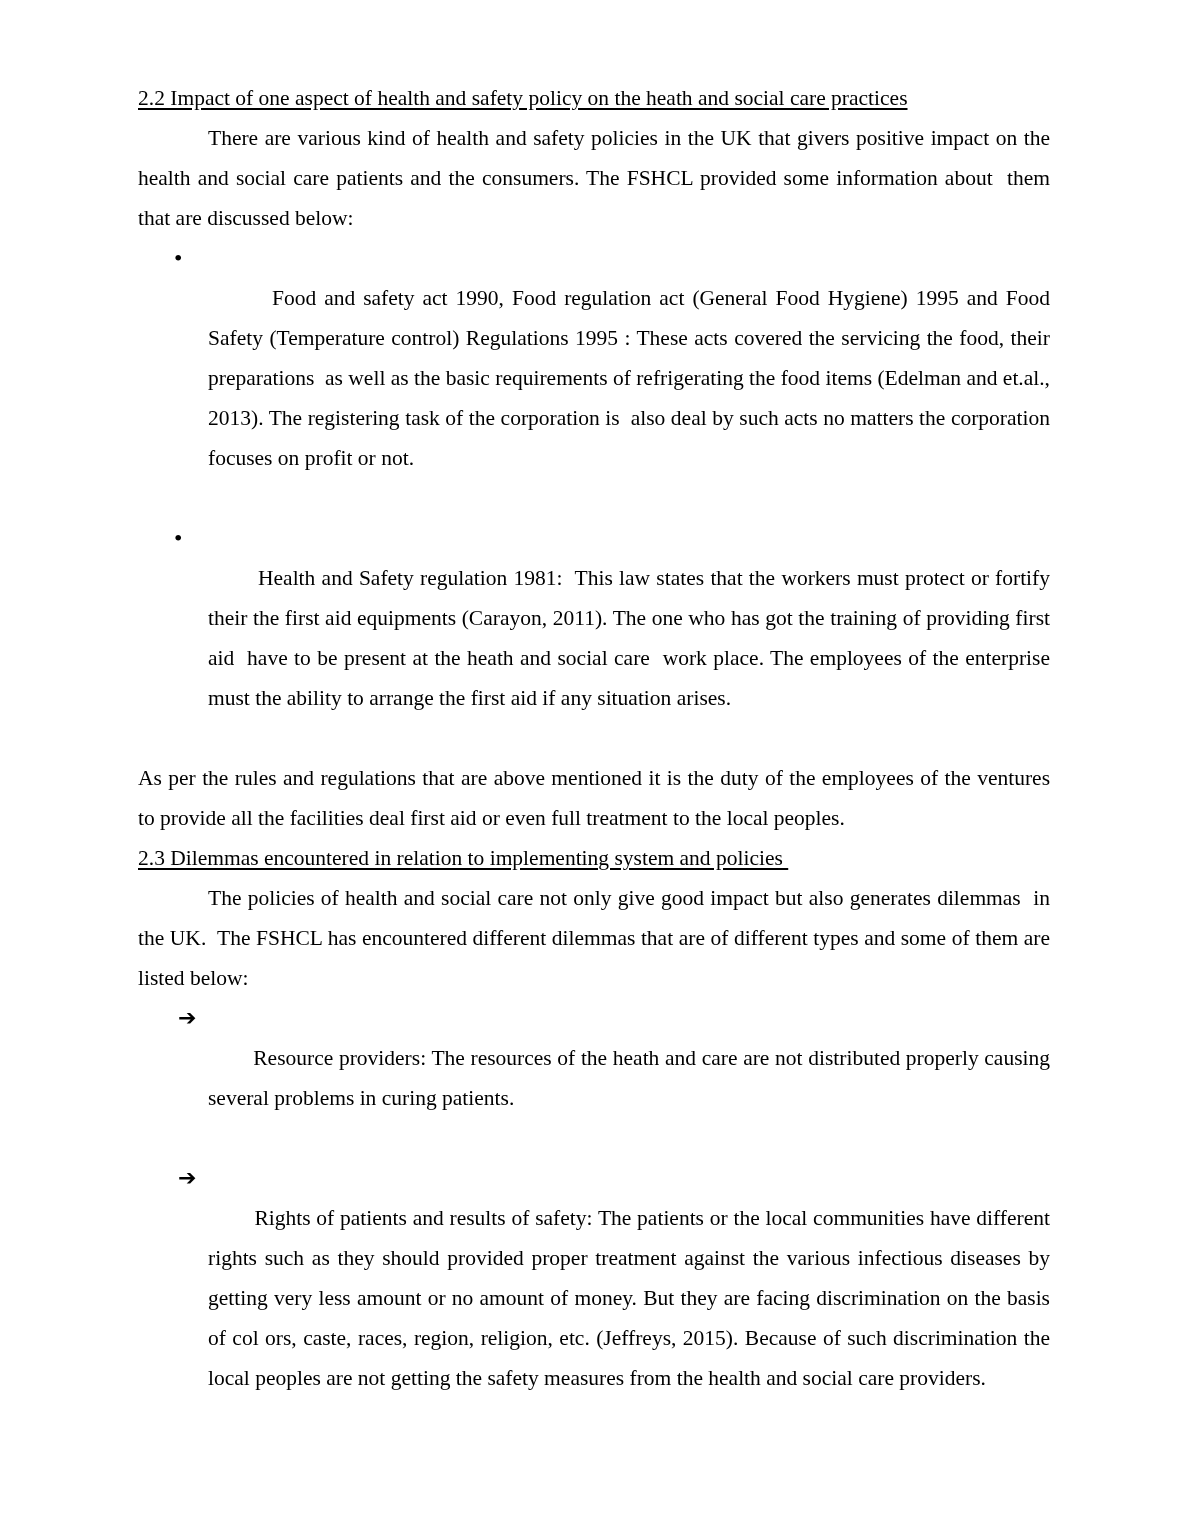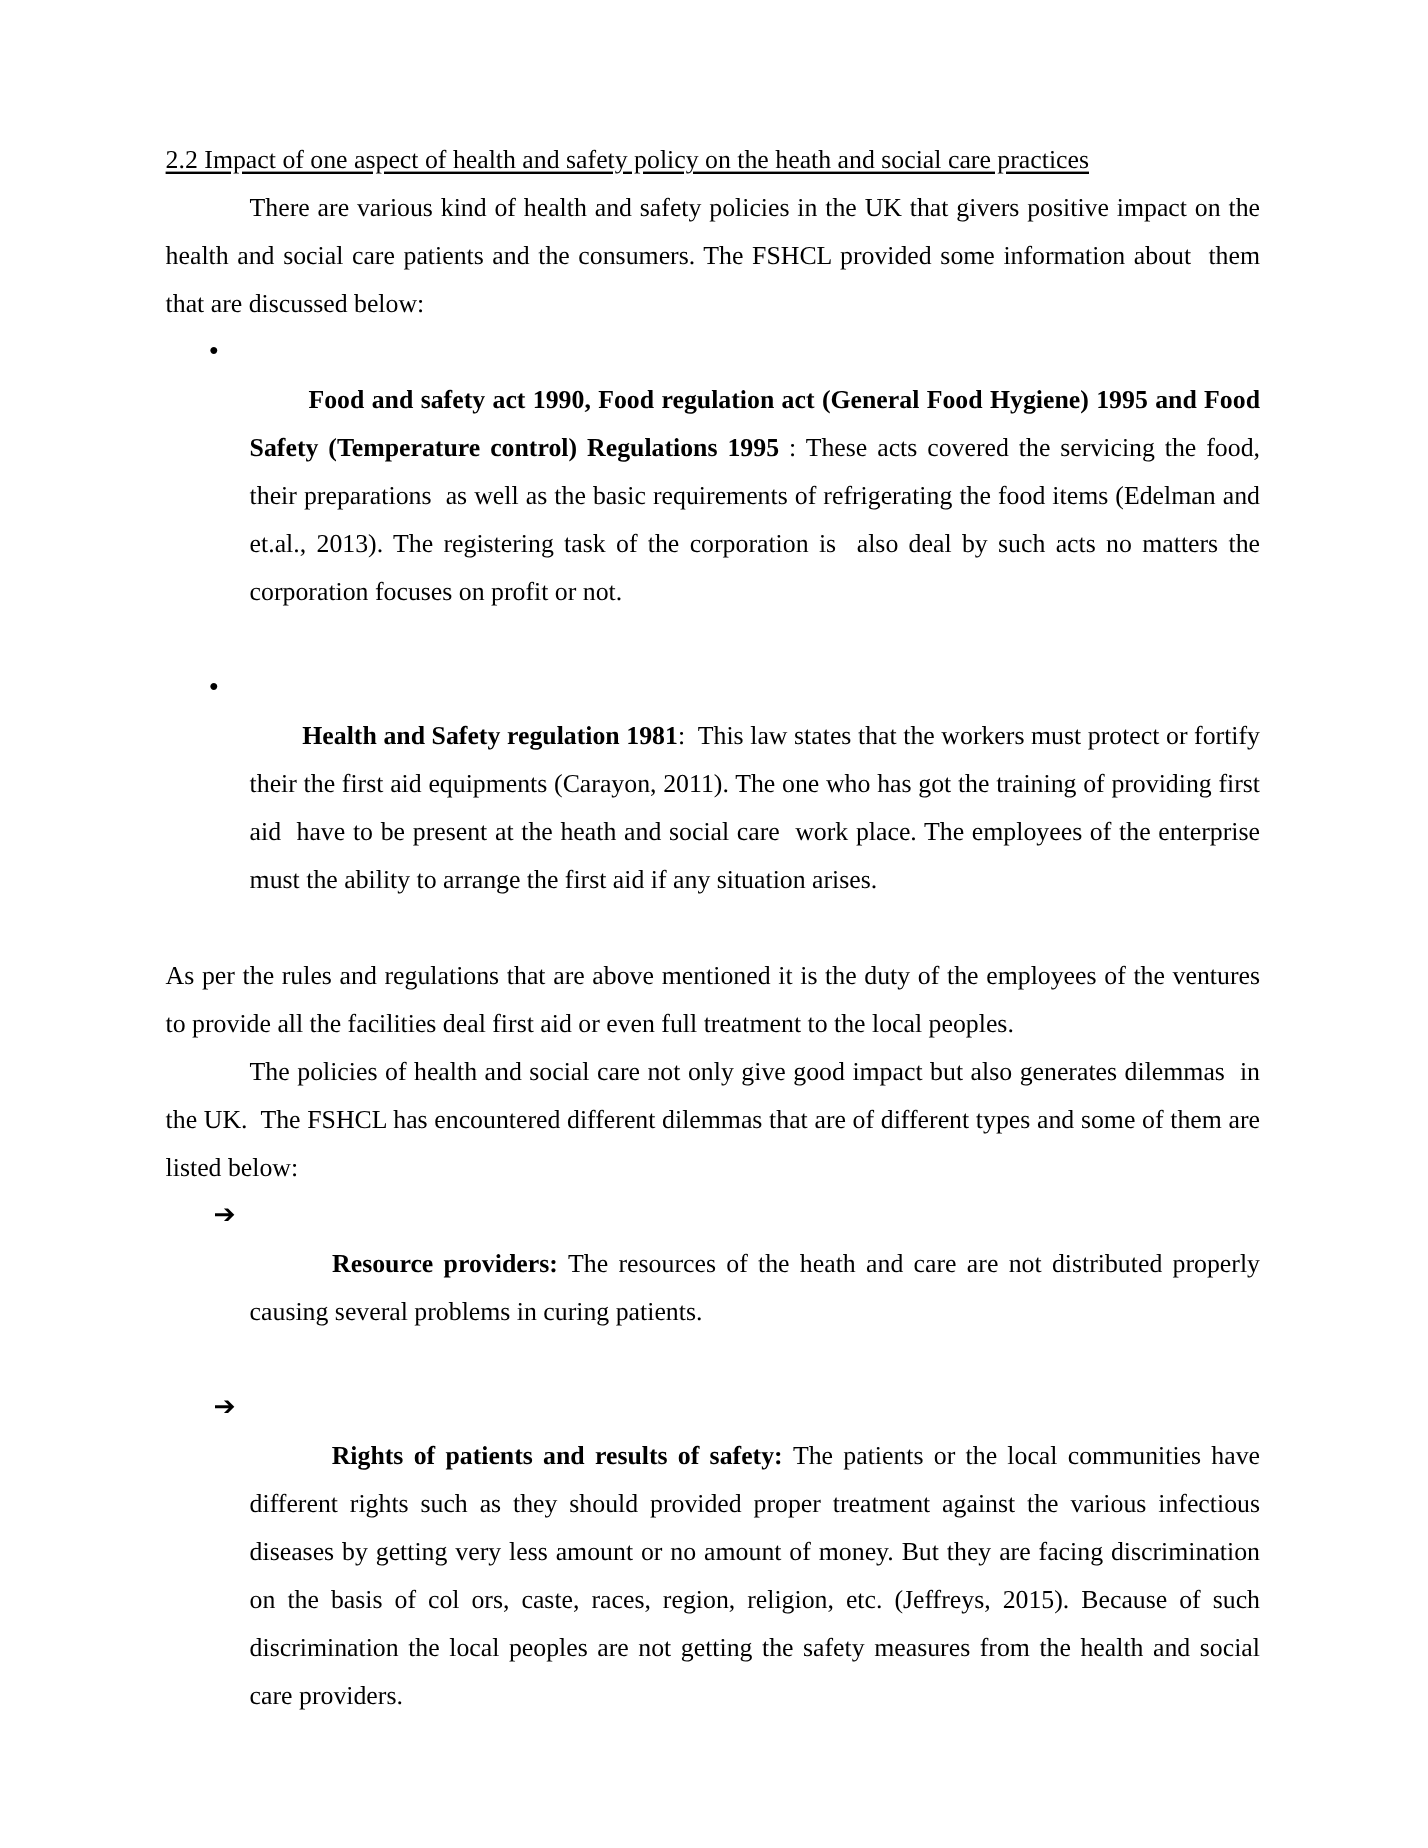--- a/index.html
+++ b/index.html
@@ -7,21 +7,21 @@
     margin: 0;
     padding: 0;
     background: #ffffff;
   }
   .page {
     position: relative;
     width: 1190px;
     height: 1540px;
     background: #ffffff;
     box-sizing: border-box;
-    padding: 113px 140px 0 138px;
+    padding: 78px 140px 0 138px;
     font-family: "Liberation Serif", "DejaVu Serif", serif;
     font-size: 21.5px;
     line-height: 40px;
     color: #000000;
     overflow: hidden;
   }
 
   .heading {
     text-decoration: underline;
     text-underline-offset: 3px;
@@ -66,21 +66,21 @@
   .li.arrow .marker {
     left: 40px;
     font-size: 22px;
     font-weight: bold;
     font-family: "DejaVu Sans", sans-serif;
   }
   .li .marker.dot {
     font-size: 24px;
   }
 
-  b, .b { font-weight: bold; }
+  b, .b { font-weight: normal; }
 
   
 </style>
 </head>
 <body>
 
 <div class="page">
 
   <div>
 
@@ -99,20 +99,21 @@
       </li>
 
     </ul>
 
     <p class="para">As per the rules and regulations that are above mentioned it is the duty of the employees of the ventures to provide all the facilities deal first aid or even full treatment to the local peoples.</p>
 
   </div>
 
   <div>
 
+    <p class="heading">2.3 Dilemmas encountered in relation to implementing system and policies </p>
 
     <p class="para para-indent">The policies of health and social care not only give good impact but also generates dilemmas  in the UK.  The FSHCL has encountered different dilemmas that are of different types and some of them are listed below:</p>
 
     <ul class="list">
 
       <li class="li arrow">
         <span class="marker">➔</span><b>Resource providers: </b><span>The resources of the heath and care are not distributed properly causing several problems in curing patients.</span>
       </li>
 
       <li class="li arrow">

